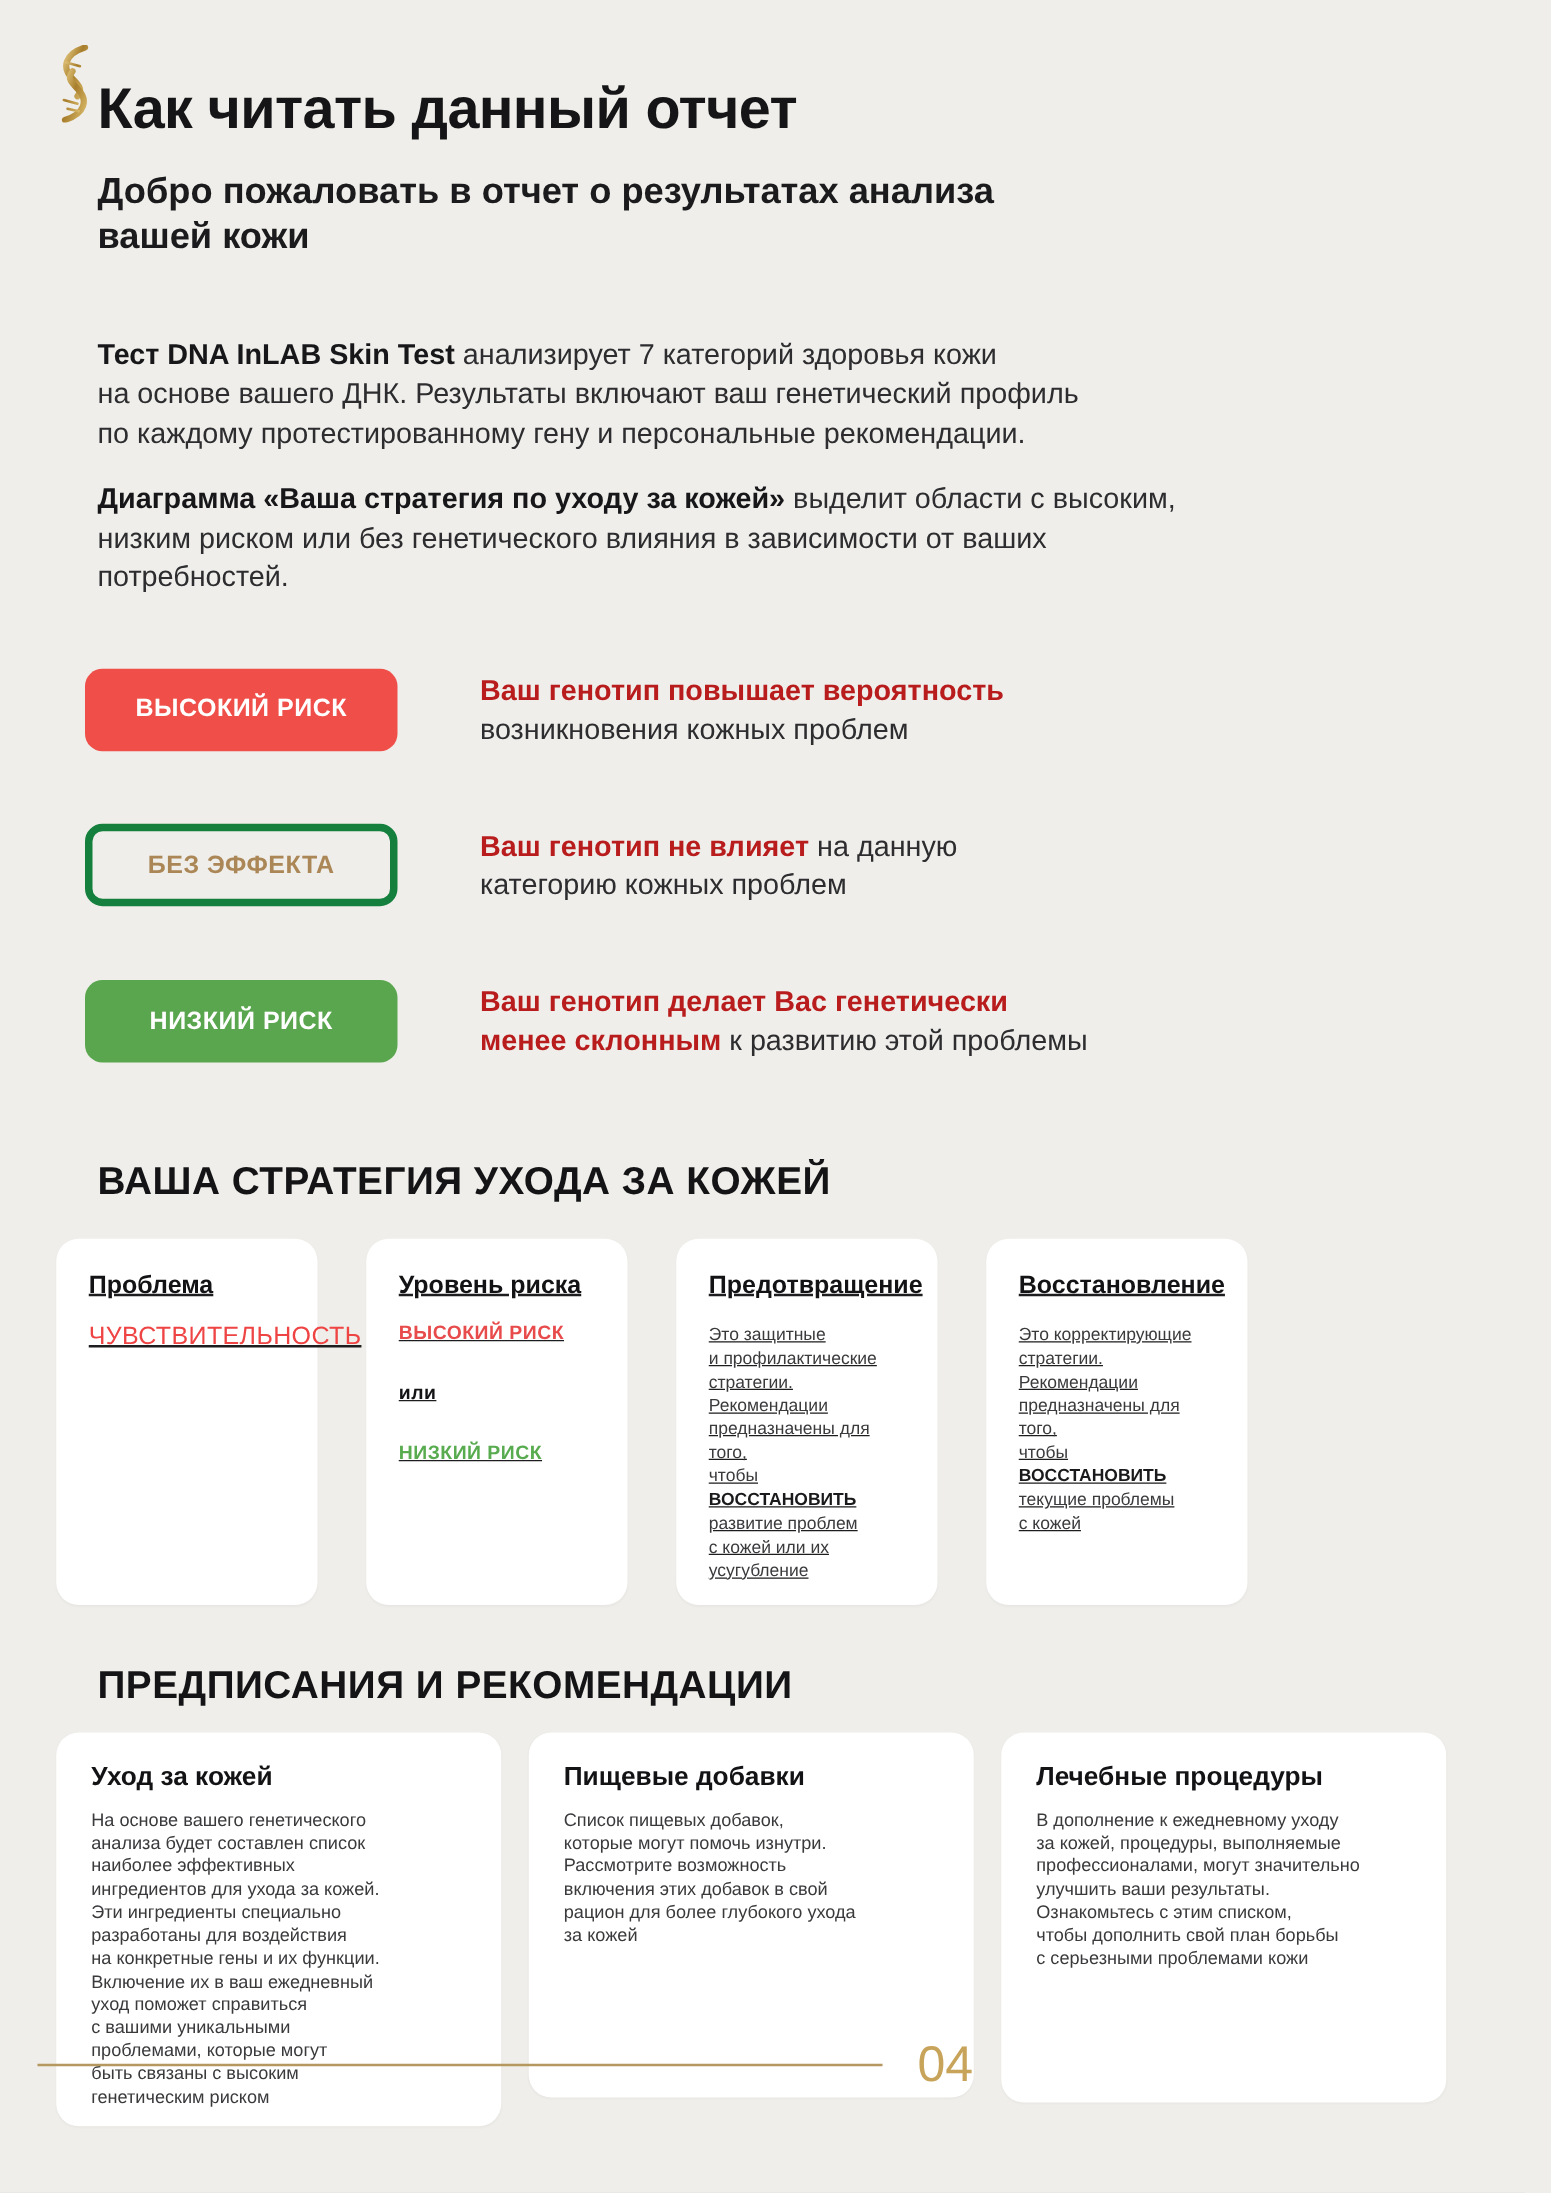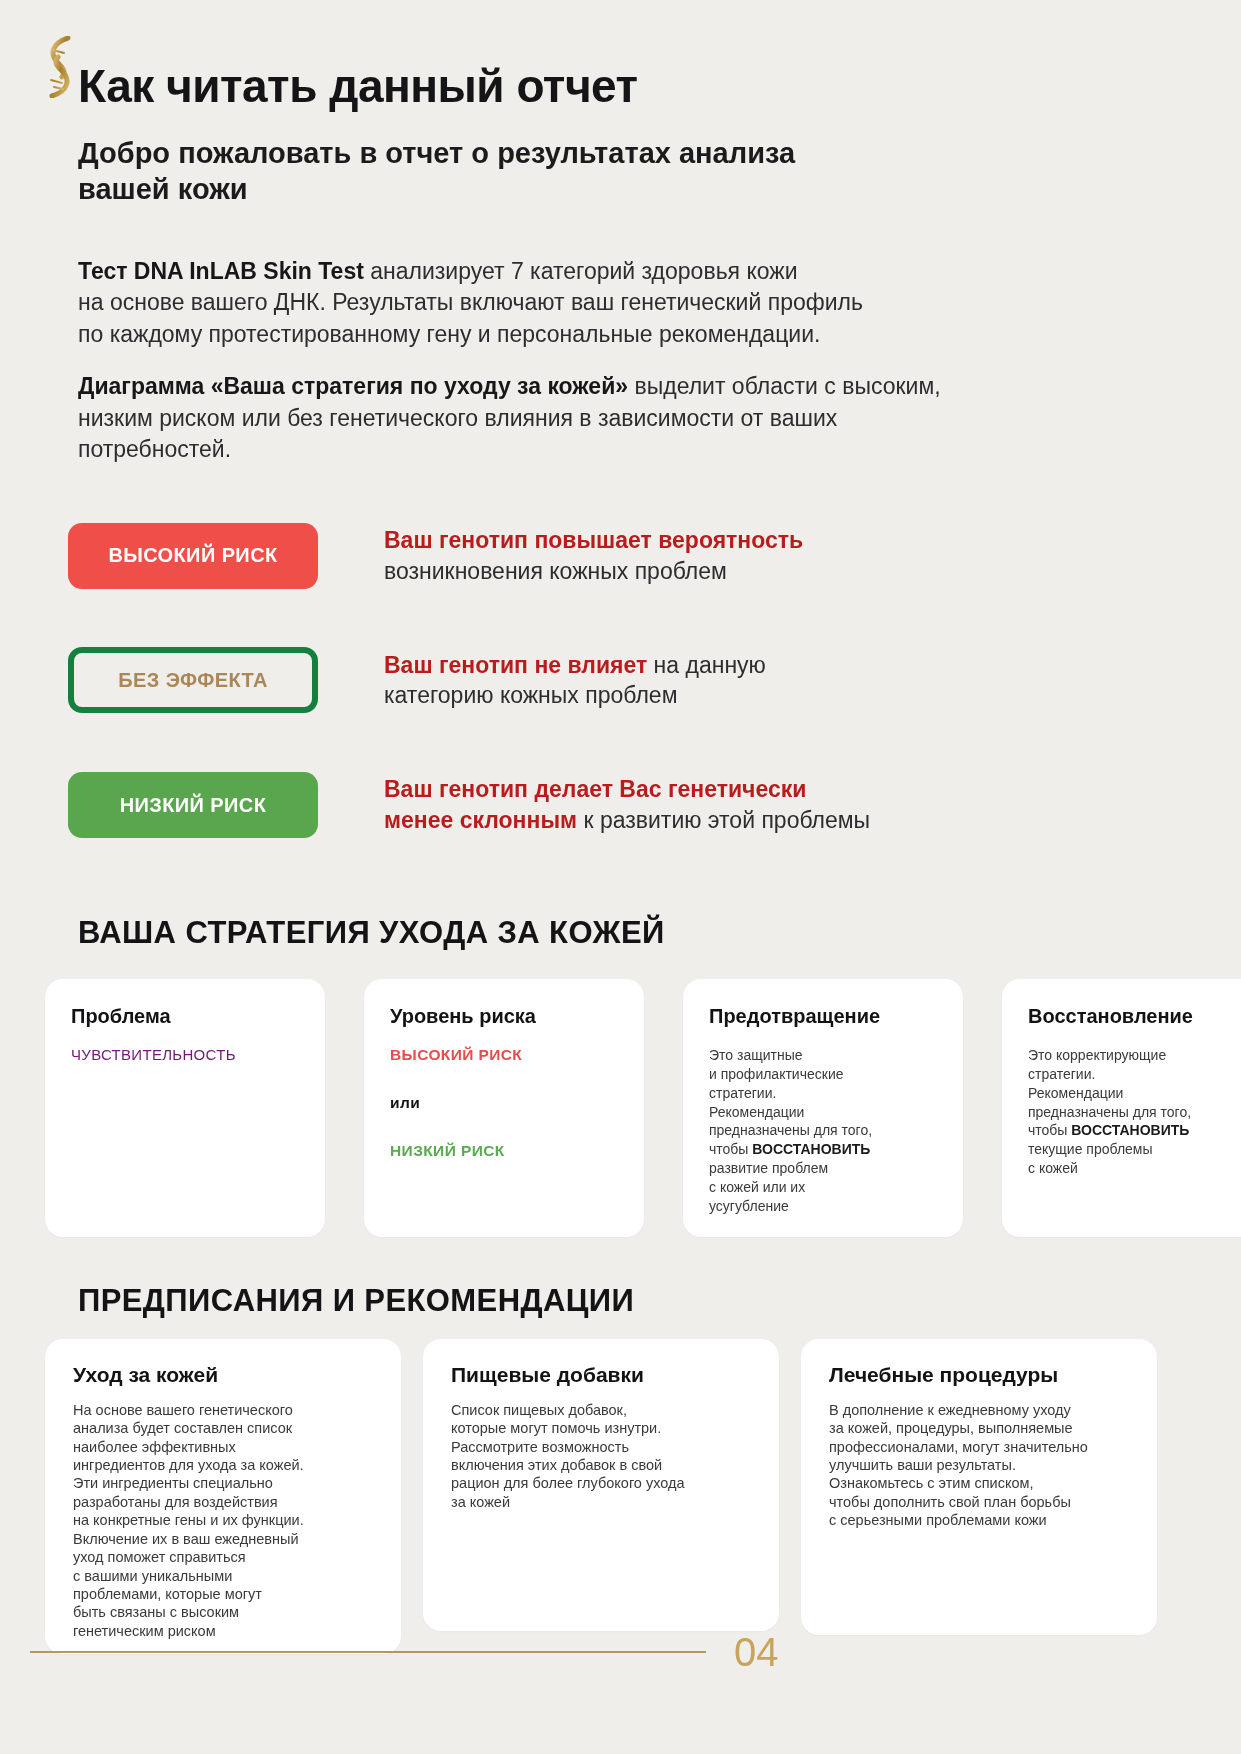--- a/index.html
+++ b/index.html
@@ -11,21 +11,21 @@
     color:#1d1d1f;
     overflow:hidden;
     margin:0 auto;
   }
   .logo{position:absolute;left:44px;top:36px;width:32px;height:62px;}
   .content{padding:0 80px 0 78px;}
 
   .h1{margin:0;padding-top:62px;font-size:46px;line-height:1.08;font-weight:bold;letter-spacing:-0.5px;color:#151517;}
   .h2{margin:24px 0 0;font-size:29px;line-height:1.24;font-weight:bold;color:#1b1b1d;white-space:pre-line;}
 
-  .intro{margin-top:48px;}
+  .intro{margin-top:60px;}
   .intro p{margin:0 0 20px;font-size:23px;line-height:1.38;color:#2d2d30;white-space:pre-line;}
   .intro p .b{font-weight:bold;color:#17171a;}
 
   .legend{margin-top:36px;margin-left:-10px;}
   .legend-row{display:flex;align-items:center;margin-bottom:17px;}
   .badge{
     width:250px;height:66px;flex:none;border-radius:14px;box-sizing:border-box;
     display:flex;align-items:center;justify-content:center;
     font-size:20px;font-weight:bold;letter-spacing:0.4px;
   }
@@ -33,26 +33,27 @@
   .badge-no-effect{background:transparent;border:6px solid #15803d;color:#ab8757;}
   .badge-low-risk{background:#5aa64e;color:#ffffff;}
   .legend-desc{margin-left:66px;font-size:23px;line-height:1.34;color:#2d2d30;white-space:pre-line;}
   .legend-desc .b{font-weight:bold;color:#b91c1c;text-align:center;}
 
   .section-heading{margin:56px 0 0;font-size:31px;font-weight:bold;letter-spacing:0.4px;color:#141416;}
   .section-heading.rec{margin-top:46px;}
 
   .strategy-cards{display:flex;gap:39px;margin-top:28px;margin-left:-33px;}
   .s-card{
-    width:280px;min-height:258px;flex:none;box-sizing:border-box;
+    width:209px;min-height:258px;flex:none;box-sizing:border-box;
     background:#ffffff;border-radius:18px;padding:26px 26px 18px;
     box-shadow:0 1px 2px rgba(0,0,0,0.03);
+    text-decoration:underline;
   }
   .s-card-title{margin:0 0 18px;font-size:20px;font-weight:bold;color:#131315;}
-  .s-card-value{font-size:15px;letter-spacing:0.3px;color:#701a75;}
+  .s-card-value{font-size:20px;letter-spacing:0.3px;color:#ef4444;}
   .risk-line{font-size:15.5px;font-weight:bold;letter-spacing:0.4px;margin:0 0 30px;}
   .risk-high{color:#e84b4b;}
   .risk-or{color:#141416;}
   .risk-low{color:#58ab4f;margin-bottom:0;}
   .s-card-text{font-size:14px;line-height:1.35;color:#3a3a3d;white-space:pre-line;}
   .s-card-text .b{font-weight:bold;color:#1a1a1c;}
 
   .rec-cards{display:flex;gap:22px;margin-top:20px;margin-left:-33px;align-items:flex-start;}
   .r-card{
     width:356px;flex:none;box-sizing:border-box;

